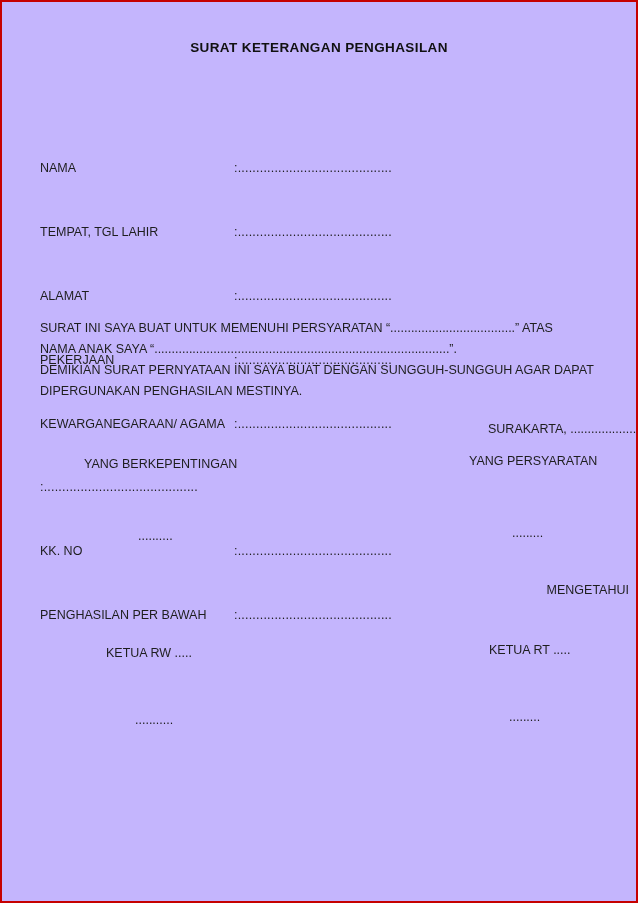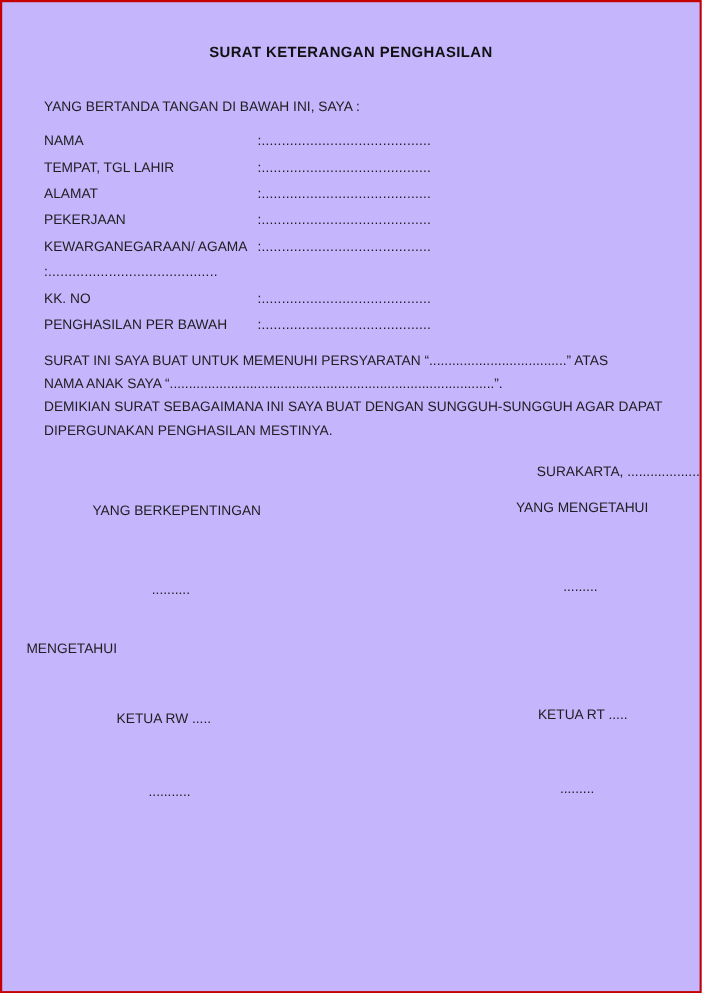--- a/index.html
+++ b/index.html
@@ -20,51 +20,50 @@
     position: absolute;
     top: 38px; left: 0; right: 0;
     text-align: center;
     font-weight: bold;
     font-size: 13.5px;
     letter-spacing: 0.4px;
     color: #111111;
   }
   .intro { left: 38px; top: 88px; }
   .fields { position: absolute; left: 38px; top: 119px; }
-  .row { height: 23.9px; display: flex; align-items: flex-start; }
+  .row { height: 23.9px; display: flex; align-items: flex-start; margin-top: 40px; }
   .row .label { display: inline-block; width: 194px; line-height: 14px; }
   .row .value { display: inline-block; line-height: 14px; letter-spacing: 0.2px; }
   .para {
     position: absolute;
     left: 38px;
     width: 575px;
     line-height: 20.5px;
     white-space: nowrap;
   }
   .p1 { top: 316px; }
   .p2 { top: 358px; }
   .surakarta   { left: 458px; top: 420px; margin-left: 28px; }
   .left-role   { left: 82px;  top: 455px; text-align: center; }
   .right-role  { left: 467px; top: 452px; }
   .dots-l1     { left: 136px; top: 527px; }
   .dots-r1     { left: 510px; top: 524px; }
-  .mengetahui  { position: absolute; left: 0; right: 7px; top: 581px; text-align: left; padding-left: 22px; }
+  .mengetahui  { position: absolute; left: 0; right: 7px; top: 581px; text-align: right; padding-left: 22px; }
   .rw          { left: 104px; top: 644px; }
   .rt          { left: 487px; top: 641px; }
   .dots-l2     { left: 133px; top: 711px; }
   .dots-r2     { left: 507px; top: 708px; }
 </style>
 </head>
 <body>
 
 <div class="page">
 
   <div class="title">SURAT KETERANGAN PENGHASILAN</div>
 
-  <div class="abs intro">YANG BERTANDA TANGAN DI BAWAH INI, SAYA :</div>
 
   <div class="fields">
     <div class="row">
       <span class="label">NAMA</span>
       <span class="value">:..........................................</span>
     </div>
     <div class="row">
       <span class="label">TEMPAT, TGL LAHIR</span>
       <span class="value">:..........................................</span>
     </div>
@@ -92,28 +91,28 @@
       <span class="value">:..........................................</span>
     </div>
   </div>
 
   <div class="para p1">
     <div>SURAT INI SAYA BUAT UNTUK MEMENUHI PERSYARATAN “....................................”  ATAS</div>
     <div>NAMA ANAK SAYA “.....................................................................................”.</div>
   </div>
 
   <div class="para p2">
-    <div>DEMIKIAN SURAT SEBAGAIMANA INI SAYA BUAT DENGAN SUNGGUH-SUNGGUH AGAR DAPAT</div>
+    <div>DEMIKIAN SURAT PERNYATAAN INI SAYA BUAT DENGAN SUNGGUH-SUNGGUH AGAR DAPAT</div>
     <div>DIPERGUNAKAN PENGHASILAN MESTINYA.</div>
   </div>
 
   <div class="abs surakarta">SURAKARTA, ...................</div>
 
   <div class="abs left-role">YANG BERKEPENTINGAN</div>
-  <div class="abs right-role">YANG MENGETAHUI</div>
+  <div class="abs right-role">YANG PERSYARATAN</div>
 
   <div class="abs dots-l1">..........</div>
   <div class="abs dots-r1">.........</div>
 
   <div class="mengetahui">MENGETAHUI</div>
 
   <div class="abs rw">KETUA RW .....</div>
   <div class="abs rt">KETUA RT .....</div>
 
   <div class="abs dots-l2">...........</div>

